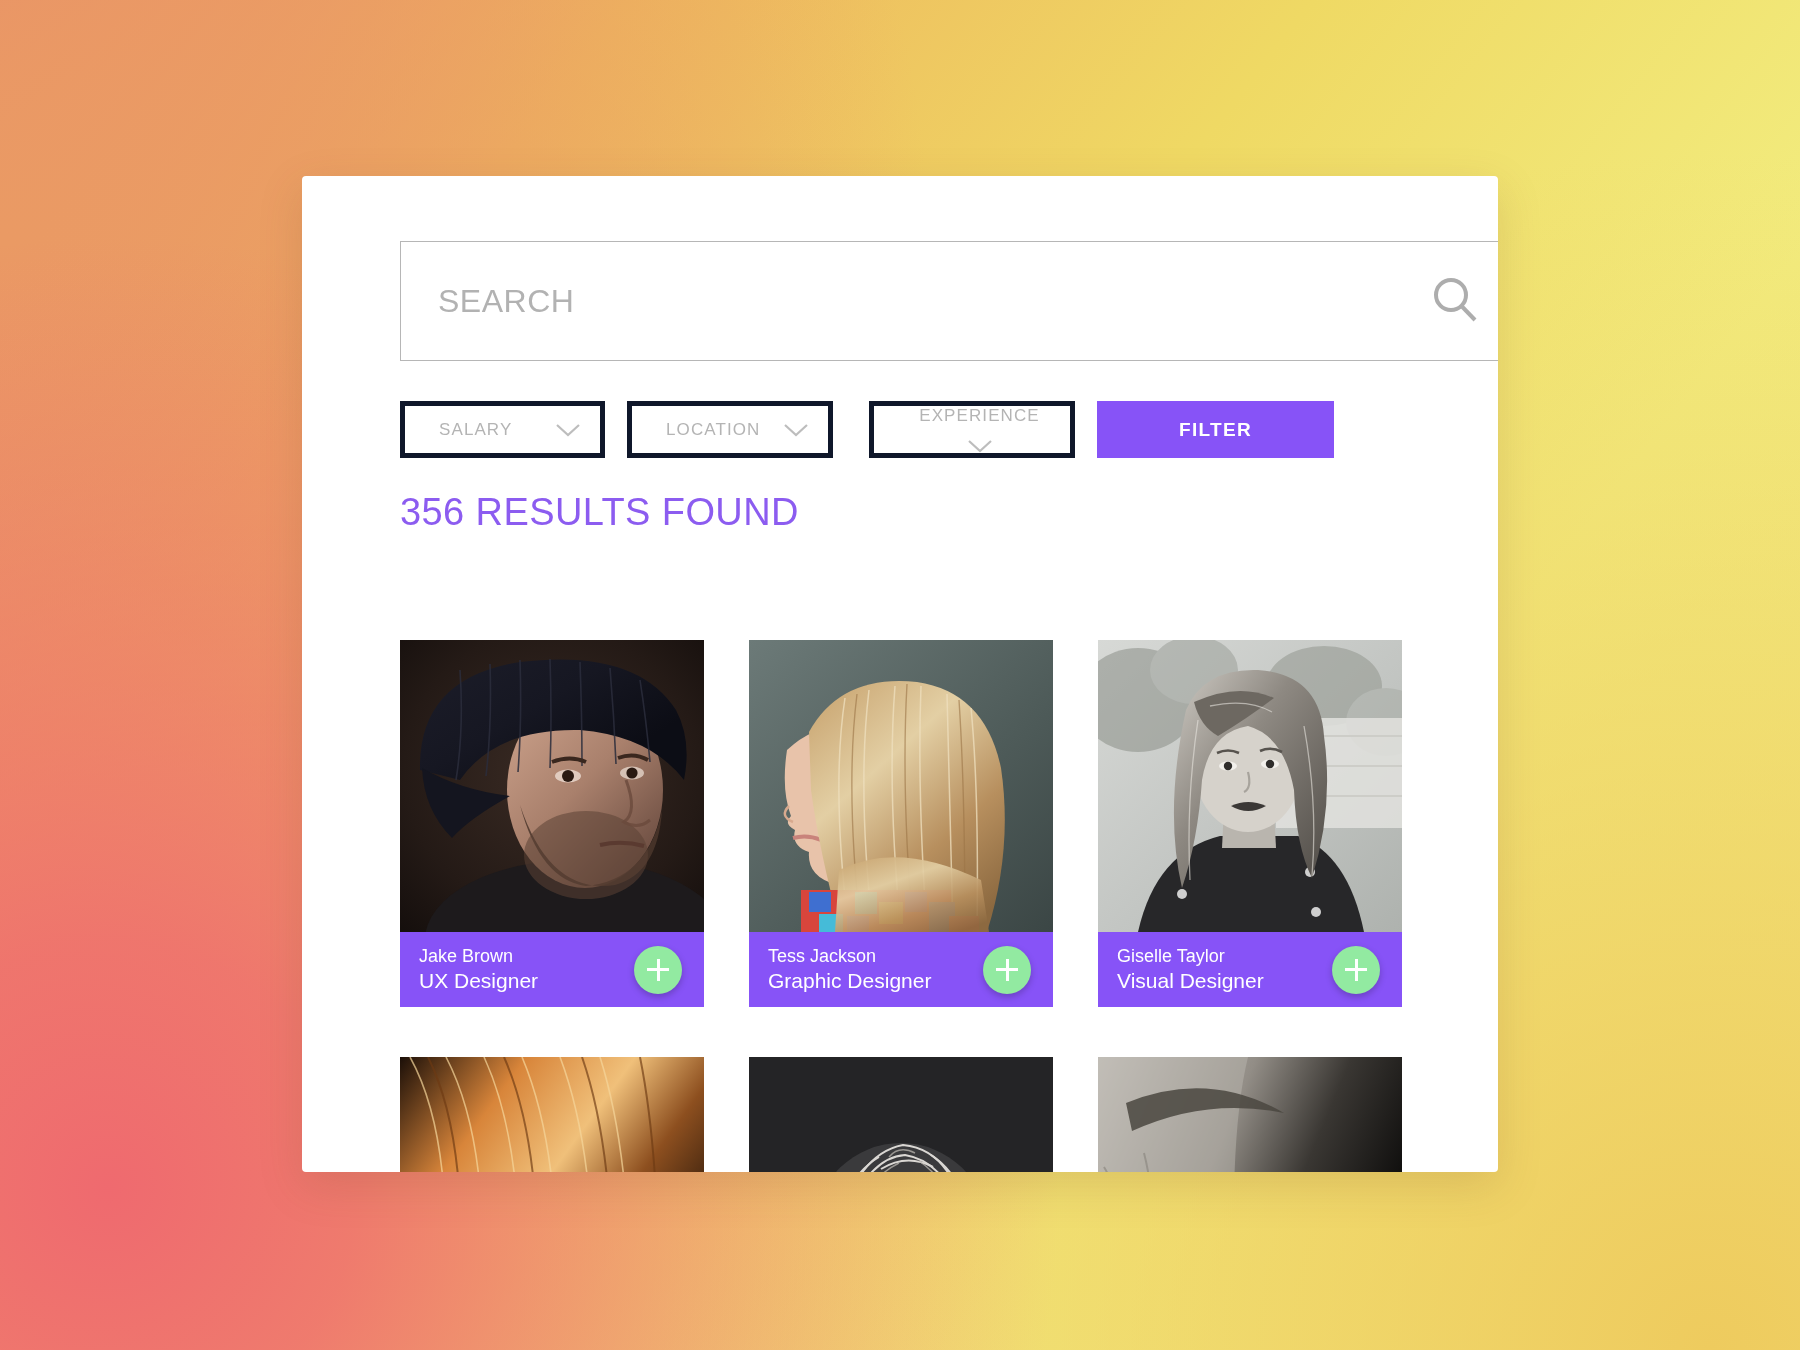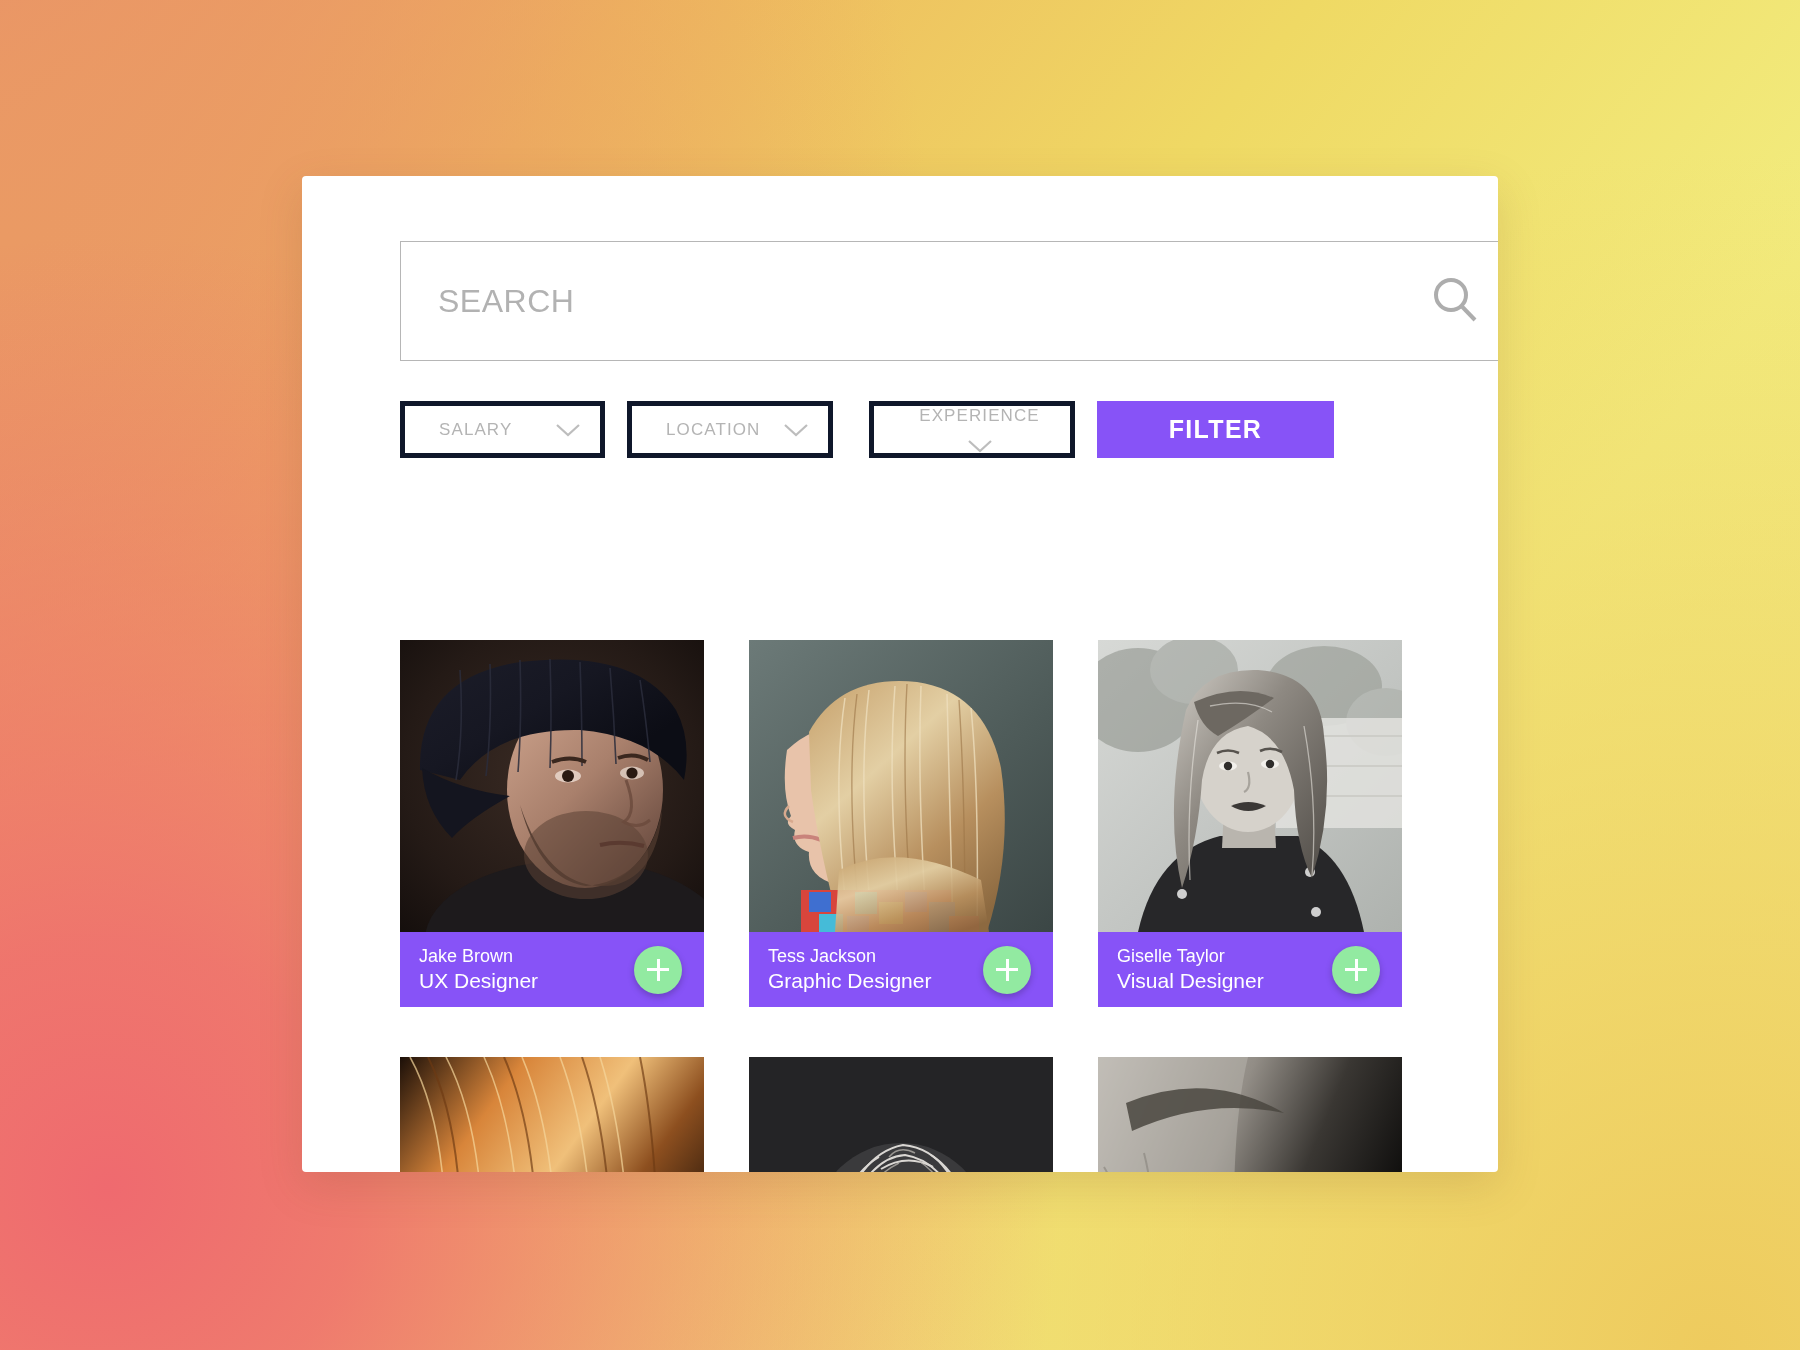--- a/index.html
+++ b/index.html
@@ -109,21 +109,21 @@
   #sel-salary { width: 205px; margin-right: 22px; }
   #sel-location { width: 206px; margin-right: 36px; }
   #sel-experience { width: 206px; margin-right: 22px; flex-direction: column; }
 
   #filter-button {
     width: 237px;
     height: 57px;
     background: #8753f7;
     border: none;
     color: #ffffff;
-    font-size: 25px;
+    font-size: 19px;
     font-weight: bold;
     letter-spacing: 1.3px;
     cursor: pointer;
     font-family: "Liberation Sans", sans-serif;
   }
 
   
   #results-heading {
     position: absolute;
     left: 98px;
@@ -242,20 +242,21 @@
       <span class="chev">
         <svg width="26" height="14" viewBox="0 0 26 14" aria-hidden="true">
           <polyline points="2,2 13,12 24,2" fill="none" stroke="#bdbdbd" stroke-width="2.2"></polyline>
         </svg>
       </span>
     </div>
 
     <button id="filter-button">FILTER</button>
   </div>
 
+  <div id="results-heading">356 RESULTS FOUND</div>
 
   <div id="results-grid">
 
     <div class="person-card">
       <div class="photo">
         <svg viewBox="0 0 304 292" preserveAspectRatio="xMidYMid slice" aria-hidden="true">
           <defs>
             <radialGradient id="p1bg" cx="50%" cy="45%" r="75%">
               <stop offset="0%" stop-color="#3a2b24"></stop>
               <stop offset="65%" stop-color="#241a16"></stop>

